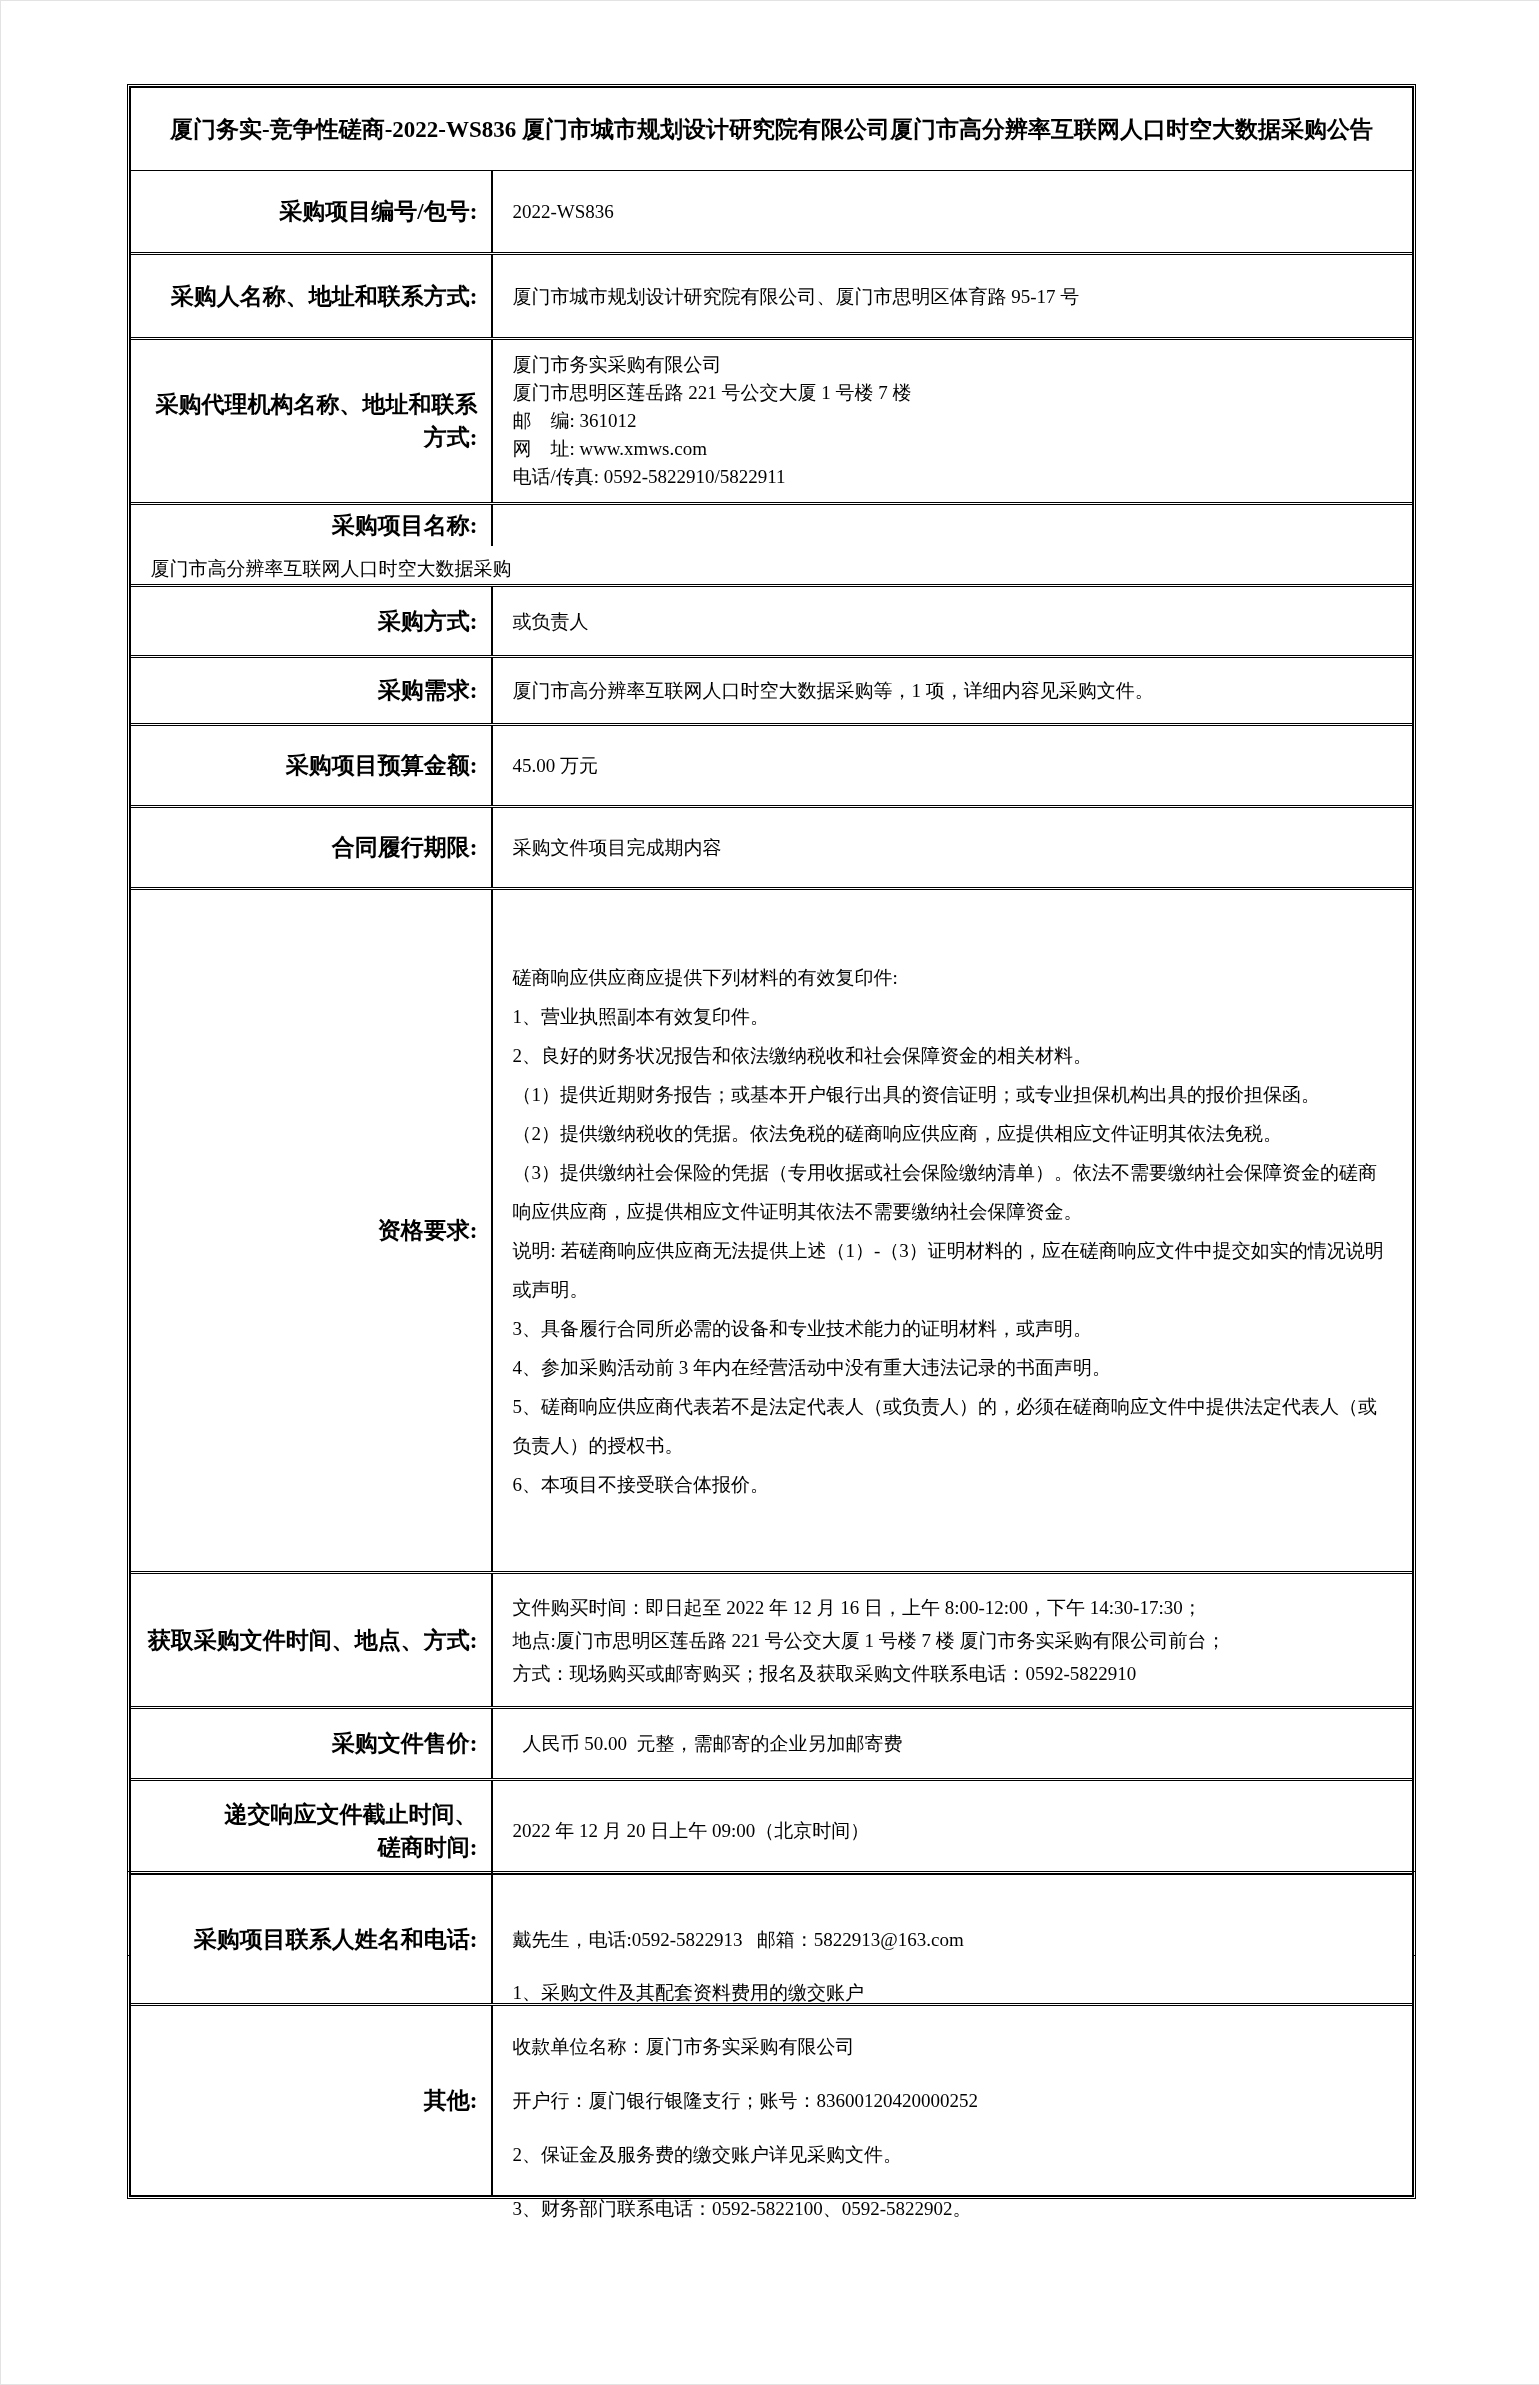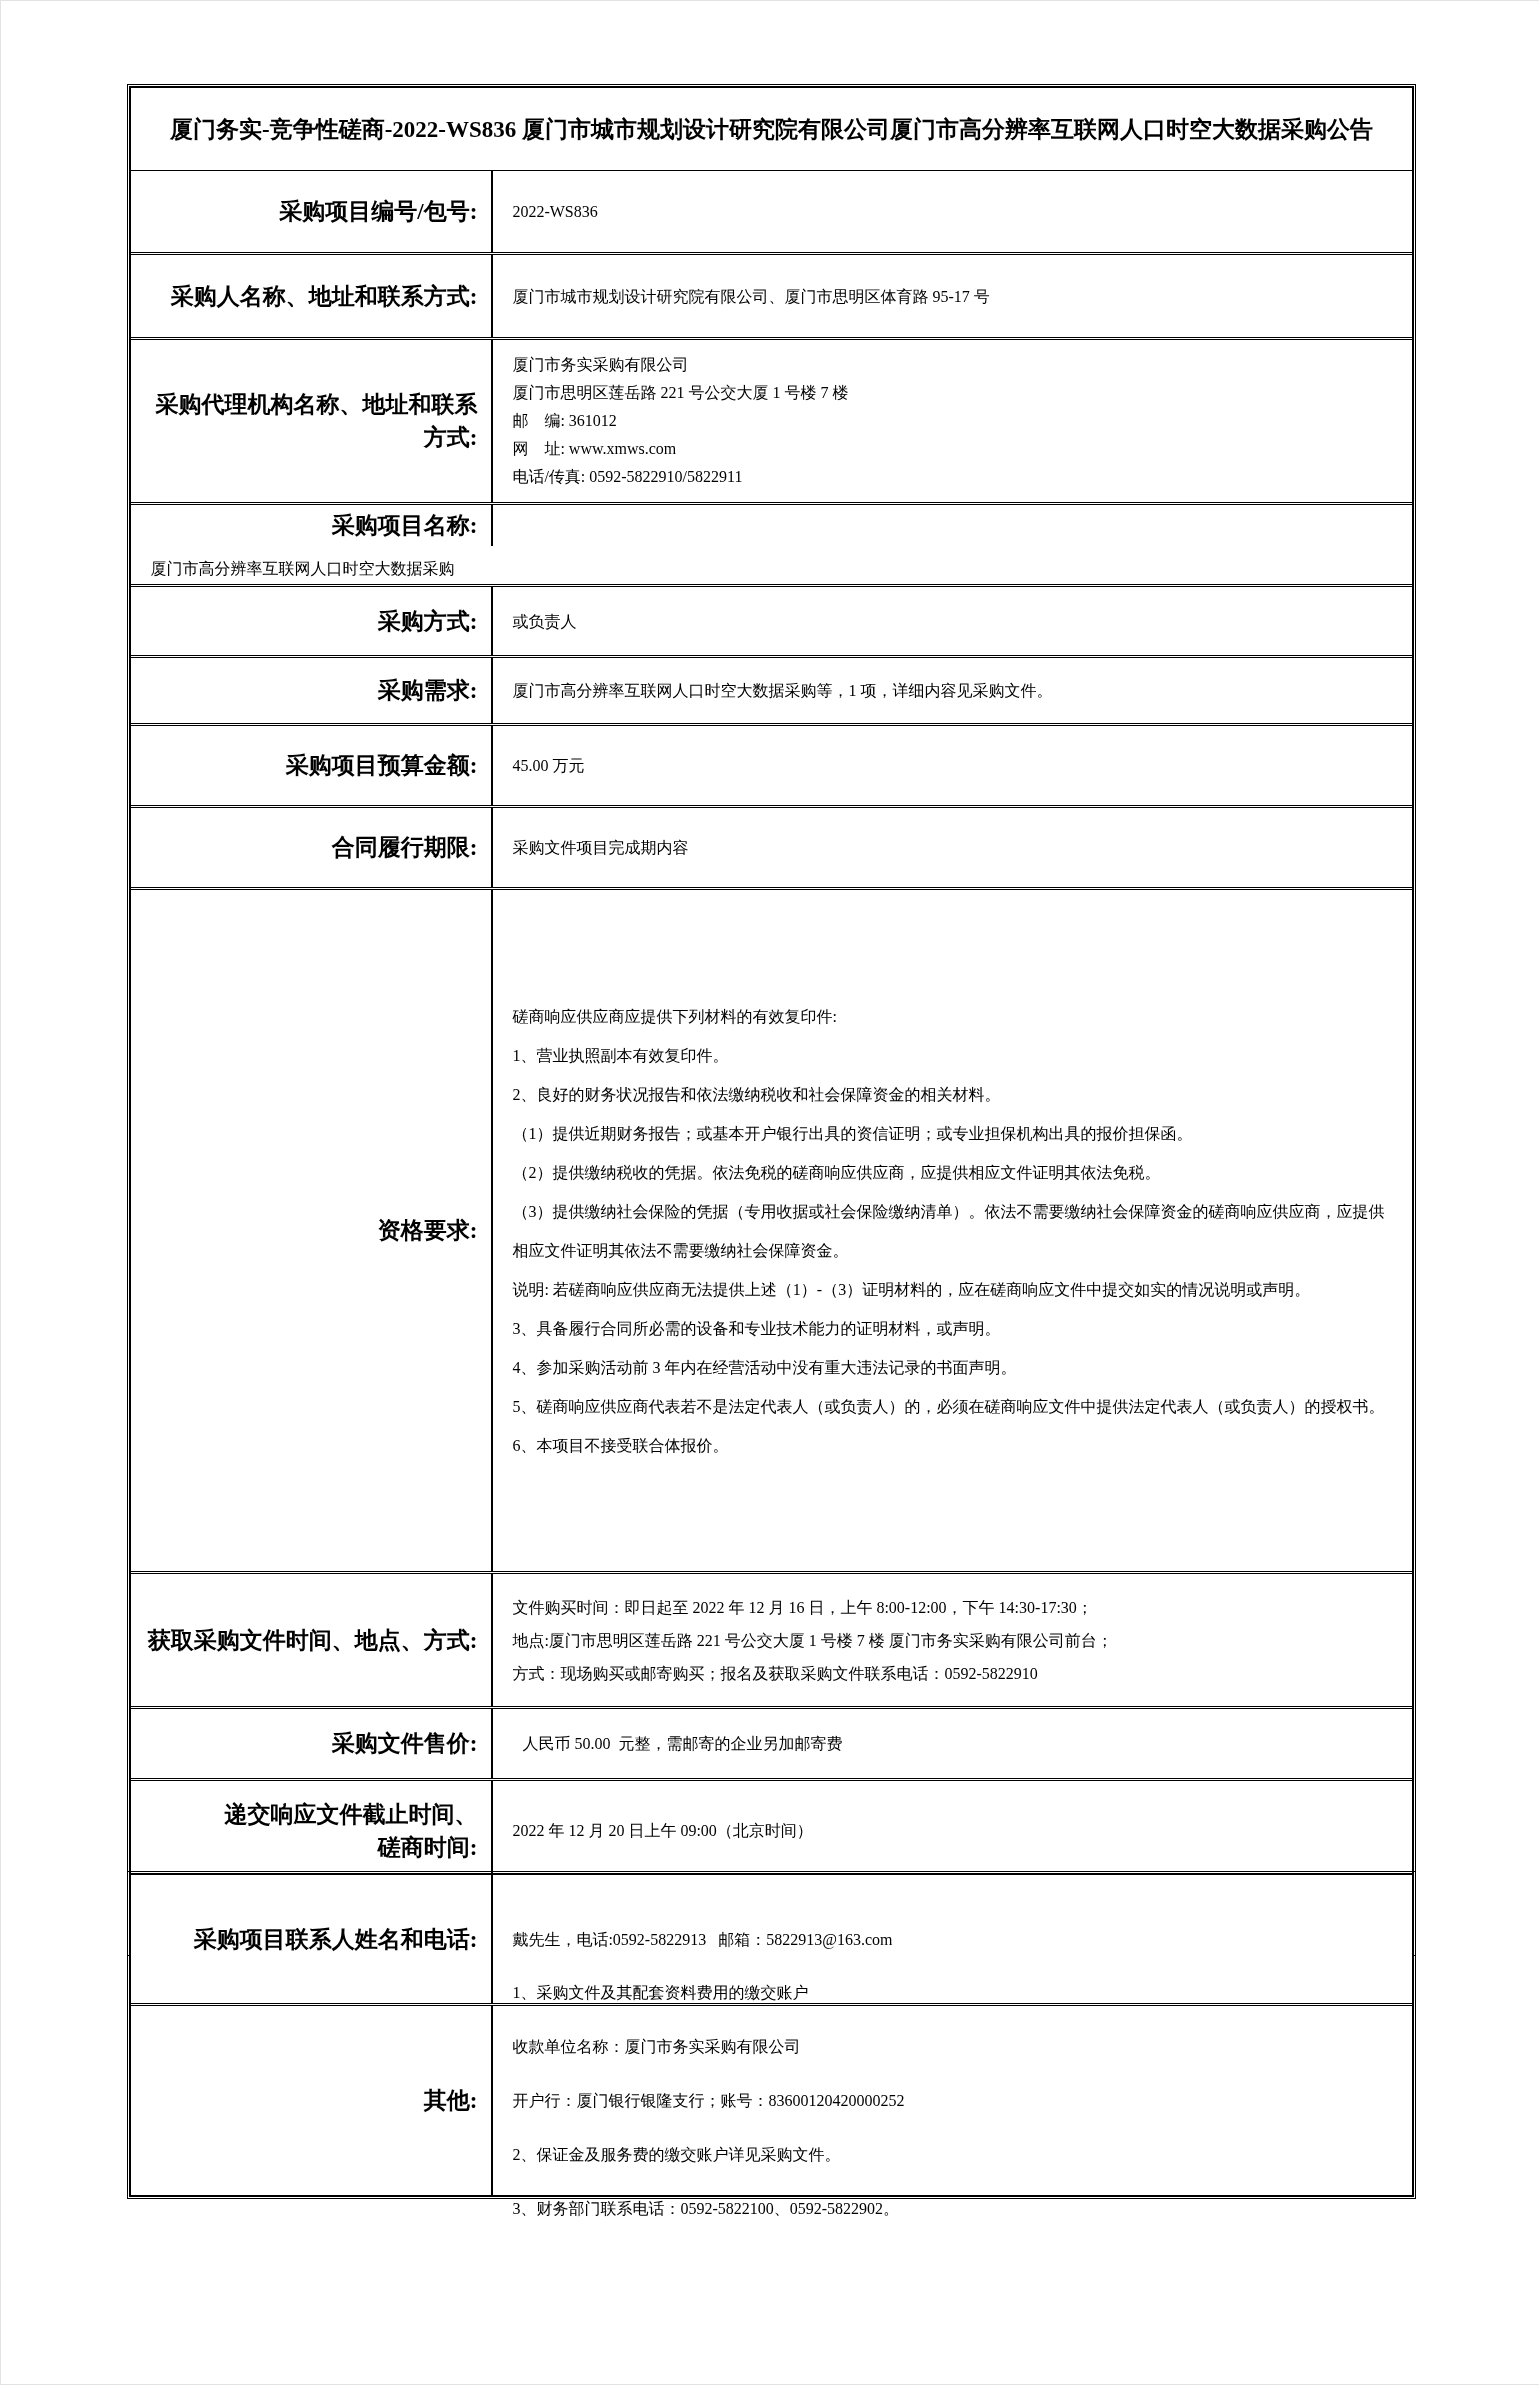--- a/index.html
+++ b/index.html
@@ -46,21 +46,21 @@
     line-height: 33px;
     padding: 3.9px 13.6px 3.9px 7.8px;
     white-space: pre-wrap;
   }
   .cell-value {
     flex: 1;
     box-sizing: border-box;
     display: flex;
     flex-direction: column;
     justify-content: center;
-    font-size: 16px;
+    font-size: 19px;
     line-height: 33px;
     padding: 5.8px 23px 5.8px 19.4px;
     white-space: pre-wrap;
     text-align: left;
   }
   .title-cell {
     flex: 1;
     display: flex;
     align-items: center;
     justify-content: center;

